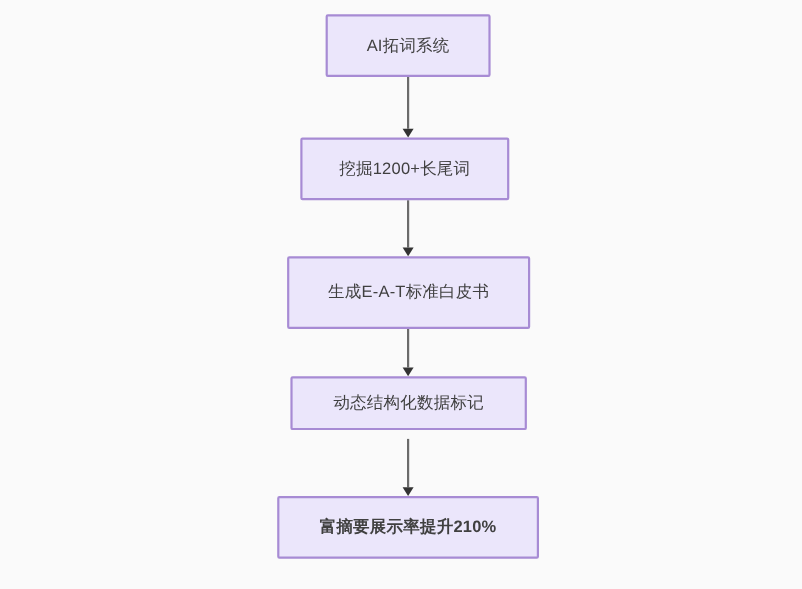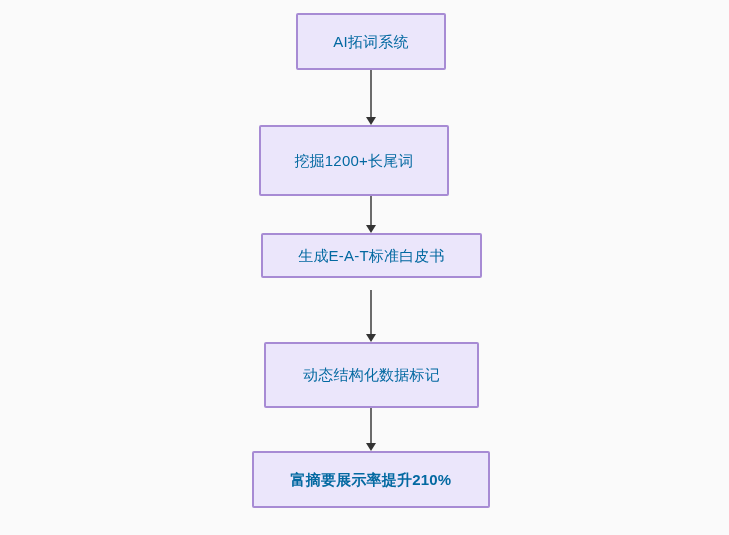--- a/index.html
+++ b/index.html
@@ -20,21 +20,21 @@
   }
   .node {
     position: absolute;
     box-sizing: border-box;
     background: #ebe6fb;
     border: 2px solid #a78bd4;
     border-radius: 2px;
     display: flex;
     align-items: center;
     justify-content: center;
-    color: #0369a1;
+    color: #404040;
     font-size: 15px;
     line-height: 1.2;
     letter-spacing: 0.2px;
     white-space: nowrap;
   }
   .node-label {
     display: block;
   }
   .connector {
     position: absolute;
@@ -80,29 +80,29 @@
 
   <div class="connector" style="left:366px; top:399px; height:52px;">
     <div class="stem" style="height:44px;"></div>
     <div class="head" style="top:44px;"></div>
   </div>
 
   <div class="node" style="left:296px; top:13px; width:150px; height:57px;">
     <span class="node-label">AI拓词系统</span>
   </div>
 
-  <div class="node" style="left:259px; top:125px; width:190px; height:71px;">
+  <div class="node" style="left:273px; top:125px; width:190px; height:57px;">
     <span class="node-label">挖掘1200+长尾词</span>
   </div>
 
-  <div class="node" style="left:261px; top:233px; width:221px; height:45px;">
+  <div class="node" style="left:261px; top:233px; width:221px; height:66px;">
     <span class="node-label">生成E-A-T标准白皮书</span>
   </div>
 
-  <div class="node" style="left:264px; top:342px; width:215px; height:66px;">
+  <div class="node" style="left:264px; top:342px; width:215px; height:49px;">
     <span class="node-label">动态结构化数据标记</span>
   </div>
 
   <div class="node" style="left:252px; top:451px; width:238px; height:57px;font-weight:bold;">
     <span class="node-label">富摘要展示率提升210%</span>
   </div>
 
 </div>
 
 </body></html>

